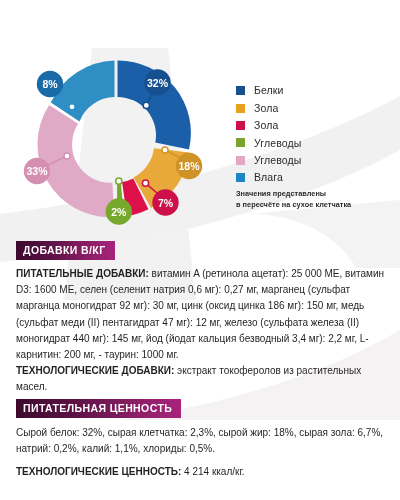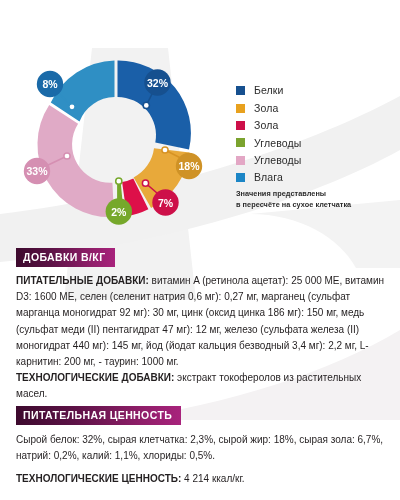--- a/index.html
+++ b/index.html
@@ -91,21 +91,21 @@
     line-height: 1.05;
   }
   .body-text {
     font-size: 10px;
     line-height: 1.62;
     color: #231f20;
     text-align: left;
     margin: 0;
   }
   .body-text b { font-weight: bold; }
-  .sec-additives { margin-top: 7px; }
+  .sec-additives { }
   .sec-additives .body-text { margin-top: 6px; }
   .sec-value { margin-top: 2px; }
   .sec-value .body-text { margin-top: 7px; }
   .energy { margin-top: 13px; }
 </style>
 </head>
 <body>
 
 <div class="bg-watermark">
   <svg width="400" height="500" viewBox="0 0 400 500" xmlns="http://www.w3.org/2000/svg">

